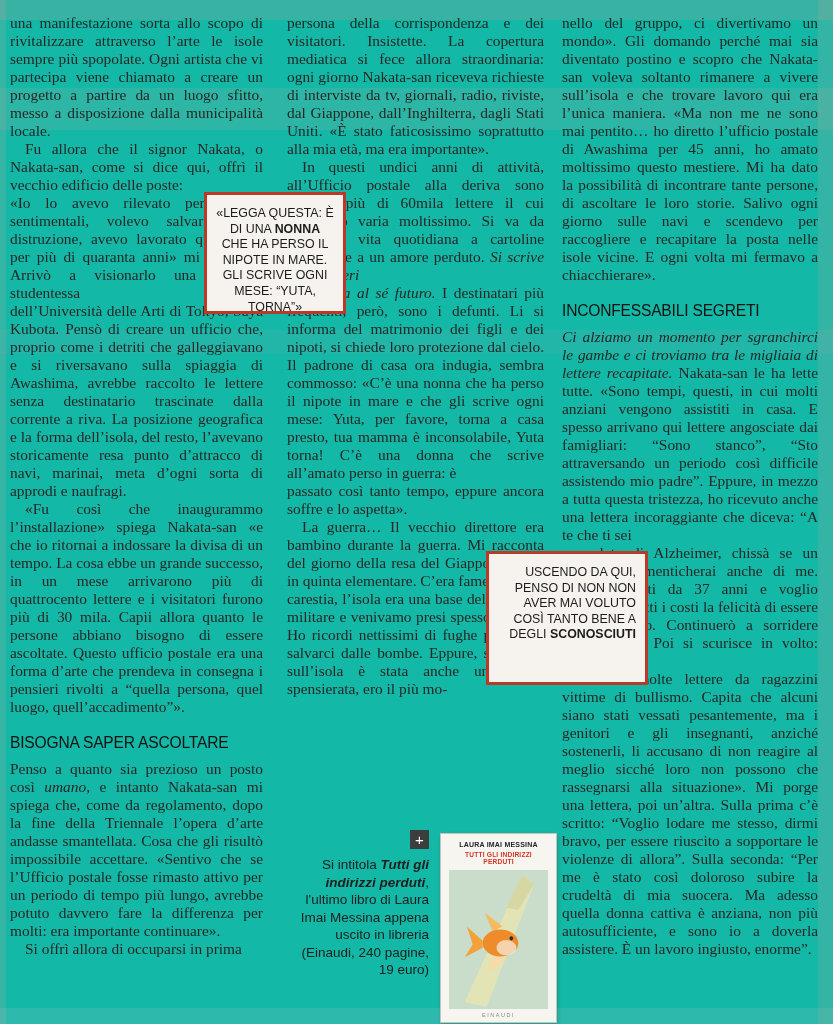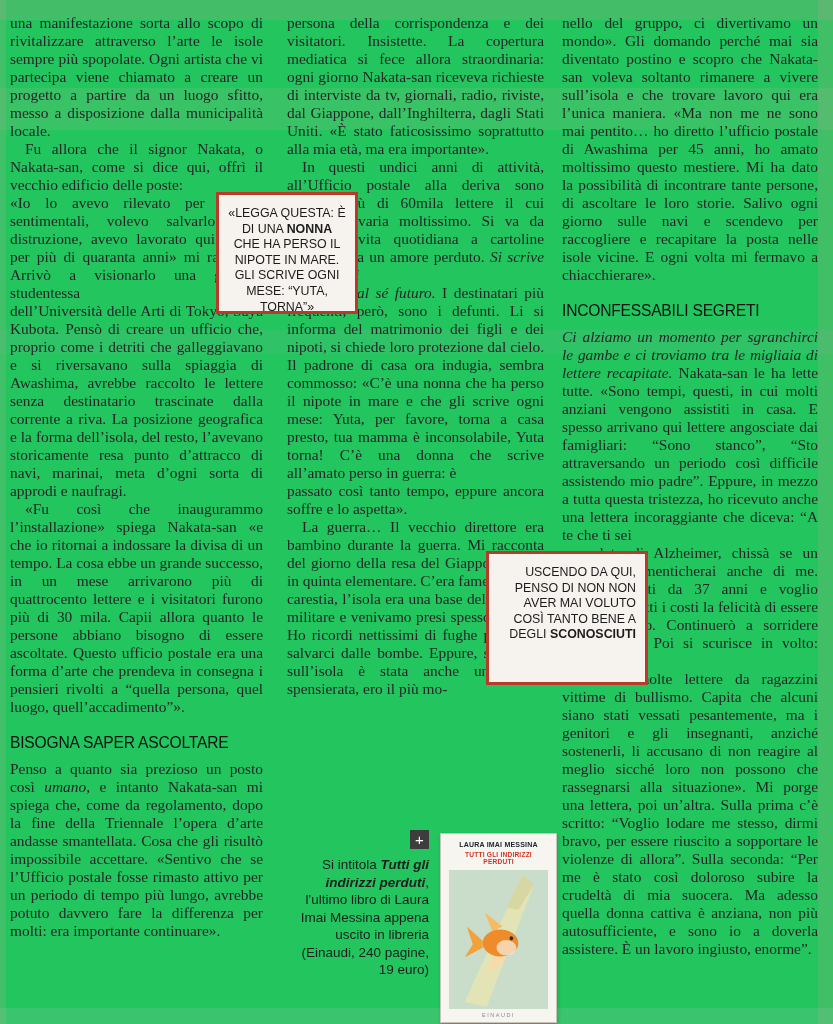--- a/index.html
+++ b/index.html
@@ -1,16 +1,16 @@
 <!DOCTYPE html>
 <html lang="it"><head>
 <meta charset="utf-8">
 <style>
   html,body{margin:0;padding:0;background:#d8d4d2;}
-  .page{position:relative;width:833px;height:1024px;background:#22c55e;overflow:hidden;
+  .page{position:relative;width:833px;height:1024px;background:#14b8a6;overflow:hidden;
         font-family:"Liberation Serif",serif;color:#262626;}
   
   .tint{position:absolute;pointer-events:none;}
   .tint-top{left:0;top:0;width:833px;height:20px;background:rgba(222,155,150,0.18);}
   .tint-band1{left:0;top:88px;width:833px;height:42px;background:rgba(228,170,168,0.12);}
   .tint-band2{left:0;top:330px;width:833px;height:24px;background:rgba(205,170,200,0.08);}
   .tint-right{left:818px;top:0;width:15px;height:1024px;background:rgba(224,160,158,0.16);}
   .tint-left{left:0;top:0;width:6px;height:1024px;background:rgba(224,168,164,0.16);}
   .tint-bottom{left:0;top:1008px;width:833px;height:16px;background:rgba(195,188,205,0.14);}
 
@@ -23,21 +23,21 @@
   .nr1{margin-right:66px;}   
   .nl2{margin-left:80px;}    
   .nr2{margin-right:78px;}   
   .nl3{margin-left:84px;}    
   .subhead{font-family:"Liberation Sans",sans-serif;font-weight:normal;font-size:15.6px;
            letter-spacing:-0.2px;color:#121212;margin:18px 0 8px 0;text-align:left;}
 
   .pullquote{position:absolute;box-sizing:border-box;border:3px solid #b93a28;background:#f6f2ee;
              font-family:"Liberation Sans",sans-serif;font-size:12.4px;line-height:15.6px;
              color:#1c1c1c;padding:11px 9px;}
-  .pq1{left:216px;top:192px;width:142px;height:122px;text-align:center;}
+  .pq1{left:204px;top:192px;width:142px;height:122px;text-align:center;}
   .pq2{left:486px;top:551px;width:162px;height:134px;text-align:right;}
   .pullquote b{font-weight:bold;}
 
   .caption{position:absolute;left:288px;top:830px;width:141px;text-align:right;
            font-family:"Liberation Sans",sans-serif;font-size:13.5px;line-height:17.5px;color:#1e1e1e;}
   .plusbox{display:inline-block;width:19px;height:19px;background:#3d3d3d;color:#ffffff;
            font-size:15px;line-height:19px;text-align:center;margin-bottom:7px;
            font-family:"Liberation Sans",sans-serif;}
   .cap-title{font-weight:bold;font-style:italic;}
 
@@ -64,20 +64,21 @@
   <div class="tint tint-bottom"></div>
 
   <section class="col col1">
     <p>una manifestazione sorta allo scopo di rivitalizzare attraverso l’arte le isole sempre più spopolate. Ogni artista che vi partecipa viene chiamato a creare un progetto a partire da un luogo sfitto, messo a disposizione dalla municipalità locale.</p>
     <p class="indent">Fu allora che il signor Nakata, o Nakata-san, come si dice qui, offrì il vecchio edificio delle poste:</p>
     <p class="nr1">«Io lo avevo rilevato per ragioni sentimentali, volevo salvarlo dalla distruzione, avevo lavorato qui dentro per più di quaranta anni» mi racconta. Arrivò a visionarlo una giovane studentessa</p>
     <p>dell’Università delle Arti di Tokyo, Saya Kubota. Pensò di creare un ufficio che, proprio come i detriti che galleggiavano e si riversavano sulla spiaggia di Awashima, avrebbe raccolto le lettere senza destinatario trascinate dalla corrente a riva. La posizione geografica e la forma dell’isola, del resto, l’avevano storicamente resa punto d’attracco di navi, marinai, meta d’ogni sorta di approdi e naufragi.</p>
     <p class="indent">«Fu così che inaugurammo l’installazione» spiega Nakata-san «e che io ritornai a indossare la divisa di un tempo. La cosa ebbe un grande successo, in un mese arrivarono più di quattrocento lettere e i visitatori furono più di 30 mila. Capii allora quanto le persone abbiano bisogno di essere ascoltate. Questo ufficio postale era una forma d’arte che prendeva in consegna i pensieri rivolti a “quella persona, quel luogo, quell’accadimento”».</p>
     <h3 class="subhead">BISOGNA SAPER ASCOLTARE</h3>
     <p><span>Penso a quanto sia prezioso un posto così </span><i>umano</i><span>, e intanto Nakata-san mi spiega che, come da regolamento, dopo la fine della Triennale l’opera d’arte andasse smantellata. Cosa che gli risultò impossibile accettare. «Sentivo che se l’Ufficio postale fosse rimasto attivo per un periodo di tempo più lungo, avrebbe potuto davvero fare la differenza per molti: era importante continuare».</span></p>
+    <p class="indent">Si offrì allora di occuparsi in prima</p>
   </section>
 
   <section class="col col2">
     <p>persona della corrispondenza e dei visitatori. Insistette. La copertura mediatica si fece allora straordinaria: ogni giorno Nakata-san riceveva richieste di interviste da tv, giornali, radio, riviste, dal Giappone, dall’Inghilterra, dagli Stati Uniti. «È stato faticosissimo soprattutto alla mia età, ma era importante».</p>
     <p class="nl2 indent"><span>In questi undici anni di attività, all’Ufficio postale alla deriva sono arrivate più di 60mila lettere il cui contenuto varia moltissimo. Si va da storie di vita quotidiana a cartoline indirizzate a un amore perduto. </span><i>Si scrive dei desideri</i></p>
     <p><i>e si parla al sé futuro. </i><span>I destinatari più frequenti, però, sono i defunti. Li si informa del matrimonio dei figli e dei nipoti, si chiede loro protezione dal cielo. Il padrone di casa ora indugia, sembra commosso: «C’è una nonna che ha perso il nipote in mare e che gli scrive ogni mese: Yuta, per favore, torna a casa presto, tua mamma è inconsolabile, Yuta torna! C’è una donna che scrive all’amato perso in guerra: è</span></p>
     <p class="nr2">passato così tanto tempo, eppure ancora soffre e lo aspetta».</p>
     <p class="nr2 indent">La guerra… Il vecchio direttore era bambino durante la guerra. Mi racconta del giorno della resa del Giappone: «Ero in quinta elementare. C’era fame,</p>
     <p>carestia, l’isola era una base della marina militare e venivamo presi spesso di mira. Ho ricordi nettissimi di fughe pazze per salvarci dalle bombe. Eppure, sa, quella sull’isola è stata anche un’infanzia spensierata, ero il più mo-</p>
   </section>

